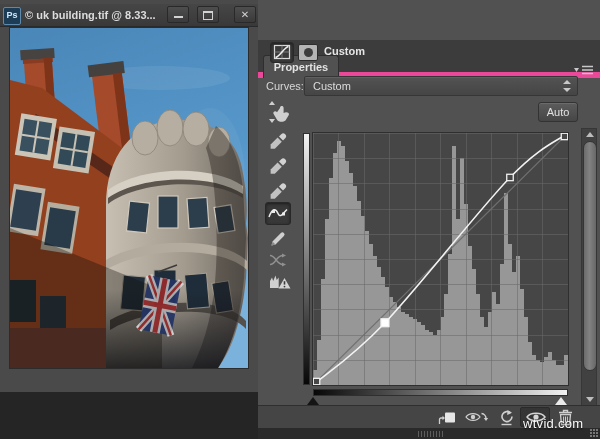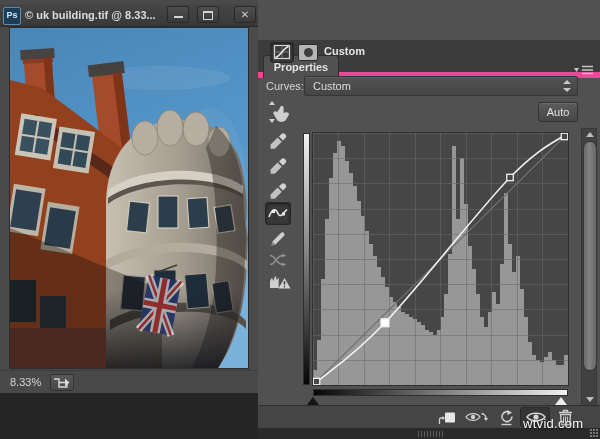--- a/index.html
+++ b/index.html
@@ -188,30 +188,20 @@
           <path d="M133,250 L166,305 M166,250 L133,305" stroke="#d5d5d5" stroke-width="7"></path>
           <path d="M133,250 L166,305 M166,250 L133,305" stroke="#b23230" stroke-width="2.5"></path>
           <path d="M149.5,250 V305 M133,277.5 H166" stroke="#d5d5d5" stroke-width="10"></path>
           <path d="M149.5,250 V305 M133,277.5 H166" stroke="#b23230" stroke-width="5"></path>
           <rect x="133" y="250" width="33" height="55" fill="rgba(10,10,30,0.18)"></rect>
         </g>
         <path d="M0,300 L96,300 L96,340 L0,340 Z" fill="#4a2a20"></path>
       </svg>
     </div>
 
-    <div class="abs statusbar">
-      <div class="abs zoom-text">8.33%</div>
-      <div class="abs export-btn">
-        <svg width="22" height="15" viewBox="0 0 22 15">
-          <path d="M3,4 h5 v8 h8 v-3" fill="none" stroke="#d8d8d8" stroke-width="1.4"></path>
-          <path d="M8,7.5 h9" stroke="#d8d8d8" stroke-width="1.6"></path>
-          <path d="M14,3.5 L18.5,7.5 L14,11.5 Z" fill="#d8d8d8"></path>
-        </svg>
-      </div>
-    </div>
   </div>
 
   <div class="abs panel">
     <div class="abs panel-chrome">
       <div class="abs panel-tab">Properties</div>
       <div class="abs panel-menu">
         <svg width="20" height="12" viewBox="0 0 20 12">
           <path d="M0,4 h5 l-2.5,4 Z" fill="#c8c8c8"></path>
           <path d="M8,2.5 h11 M8,6 h11 M8,9.5 h11" stroke="#c8c8c8" stroke-width="1.5"></path>
         </svg>

